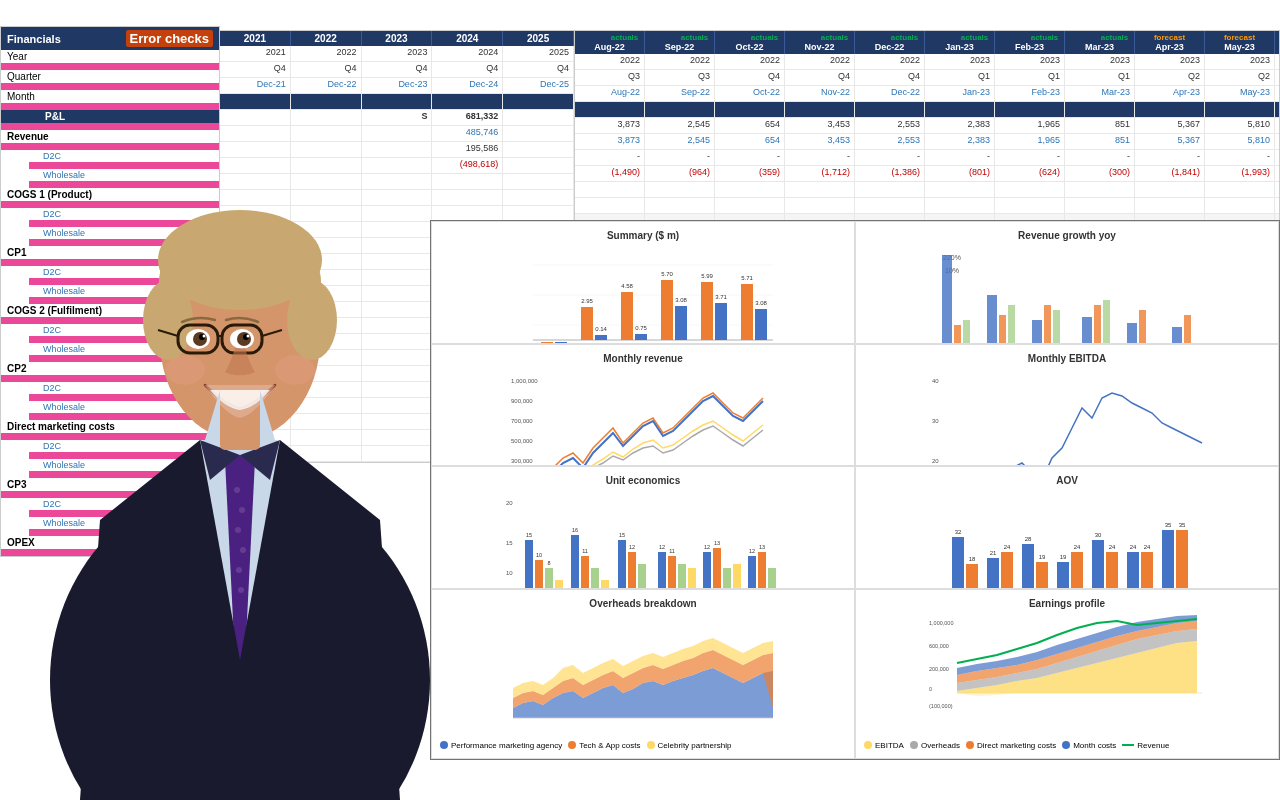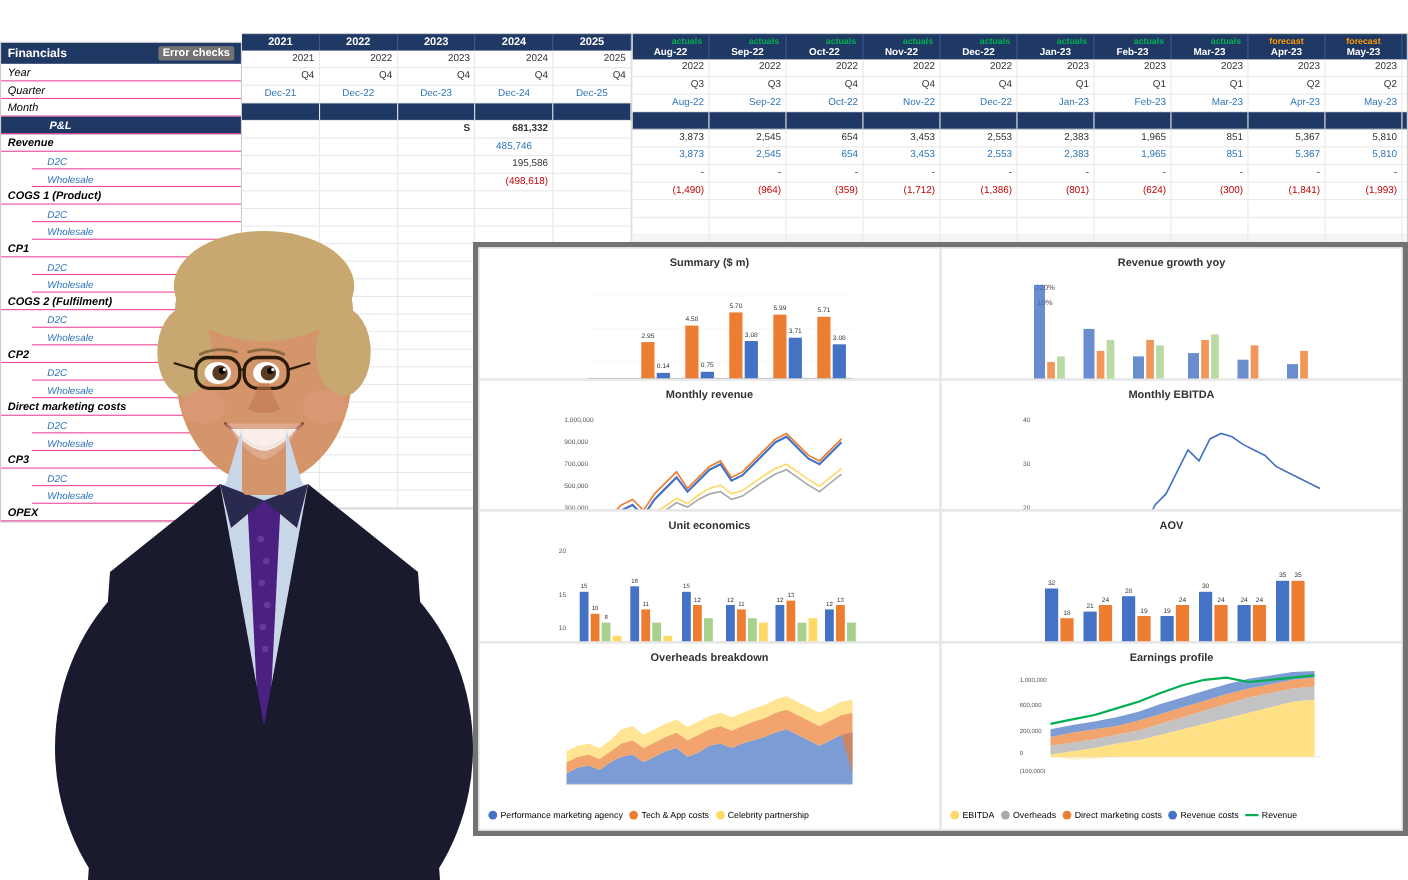--- a/index.html
+++ b/index.html
@@ -18,52 +18,51 @@
       position: absolute;
       top: 0; left: 0;
       width: 1280px;
       height: 800px;
       background: #fff;
     }
 
     
     .financials-panel {
       position: absolute;
-      top: 38px; left: 0;
+      top: 26px; left: 0;
       width: 220px;
       background: #fff;
       border: 1px solid #ccc;
     }
 
     .financials-header {
       background: #1f3864;
       color: #fff;
       font-weight: bold;
       padding: 3px 6px;
       font-size: 11px;
       display: flex;
       justify-content: space-between;
       align-items: center;
     }
 
     .error-checks {
-      background: #737373;
+      background: #c2410c;
       color: #fff;
-      font-size: 10px;
+      font-size: 13px;
       padding: 1px 4px;
       border-radius: 2px;
     }
 
     .fin-row {
       display: flex;
       padding: 1px 6px;
-      border-bottom: 1px solid #ec4899;
+      border-bottom: 7px solid #ec4899;
       min-height: 16px;
-      align-items: flex-end;
-      font-style: italic;
+      align-items: center;
     }
 
     .fin-row.section-header {
       background: #1f3864;
       color: #fff;
       font-weight: bold;
       font-size: 10px;
       padding-left: 44px;
     }
 
@@ -114,21 +113,21 @@
 
     .data-cell {
       flex: 1;
       text-align: right;
       padding: 1px 4px;
       font-size: 9px;
       border-right: 1px solid #e8e8e8;
       color: #333;
     }
 
-    .data-cell.blue { color: #2e75b6; text-align: center; }
+    .data-cell.blue { color: #2e75b6; }
     .data-cell.red { color: #c00000; }
     .data-cell.bold { font-weight: bold; }
 
     
     .monthly-panel {
       position: absolute;
       top: 30px; left: 575px;
       width: 705px;
       background: #fff;
       border: 1px solid #ccc;
@@ -182,21 +181,21 @@
     .monthly-data-cell.blue { color: #2e75b6; }
     .monthly-data-cell.red { color: #c00000; }
 
     
     .chart-overlay {
       position: absolute;
       top: 220px; left: 430px;
       width: 850px;
       height: 540px;
       background: #fff;
-      border: 5px solid #737373;
+      border: 1px solid #737373;
       display: grid;
       grid-template-columns: 1fr 1fr;
       grid-template-rows: 1fr 1fr 1fr;
       gap: 0;
     }
 
     .chart-box {
       border: 1px solid #ddd;
       padding: 8px;
       position: relative;
@@ -1253,21 +1252,21 @@
       <div class="legend-item">
         <div class="legend-dot" style="background:#a9a9a9;"></div>
         <span>Overheads</span>
       </div>
       <div class="legend-item">
         <div class="legend-dot" style="background:#ed7d31;"></div>
         <span>Direct marketing costs</span>
       </div>
       <div class="legend-item">
         <div class="legend-dot" style="background:#4472c4;"></div>
-        <span>Revenue costs</span>
+        <span>Month costs</span>
       </div>
       <div class="legend-item">
         <div class="legend-line" style="background:#00b050; height:2px;"></div>
         <span>Revenue</span>
       </div>
     </div>
   </div>
 
 </div>
 

